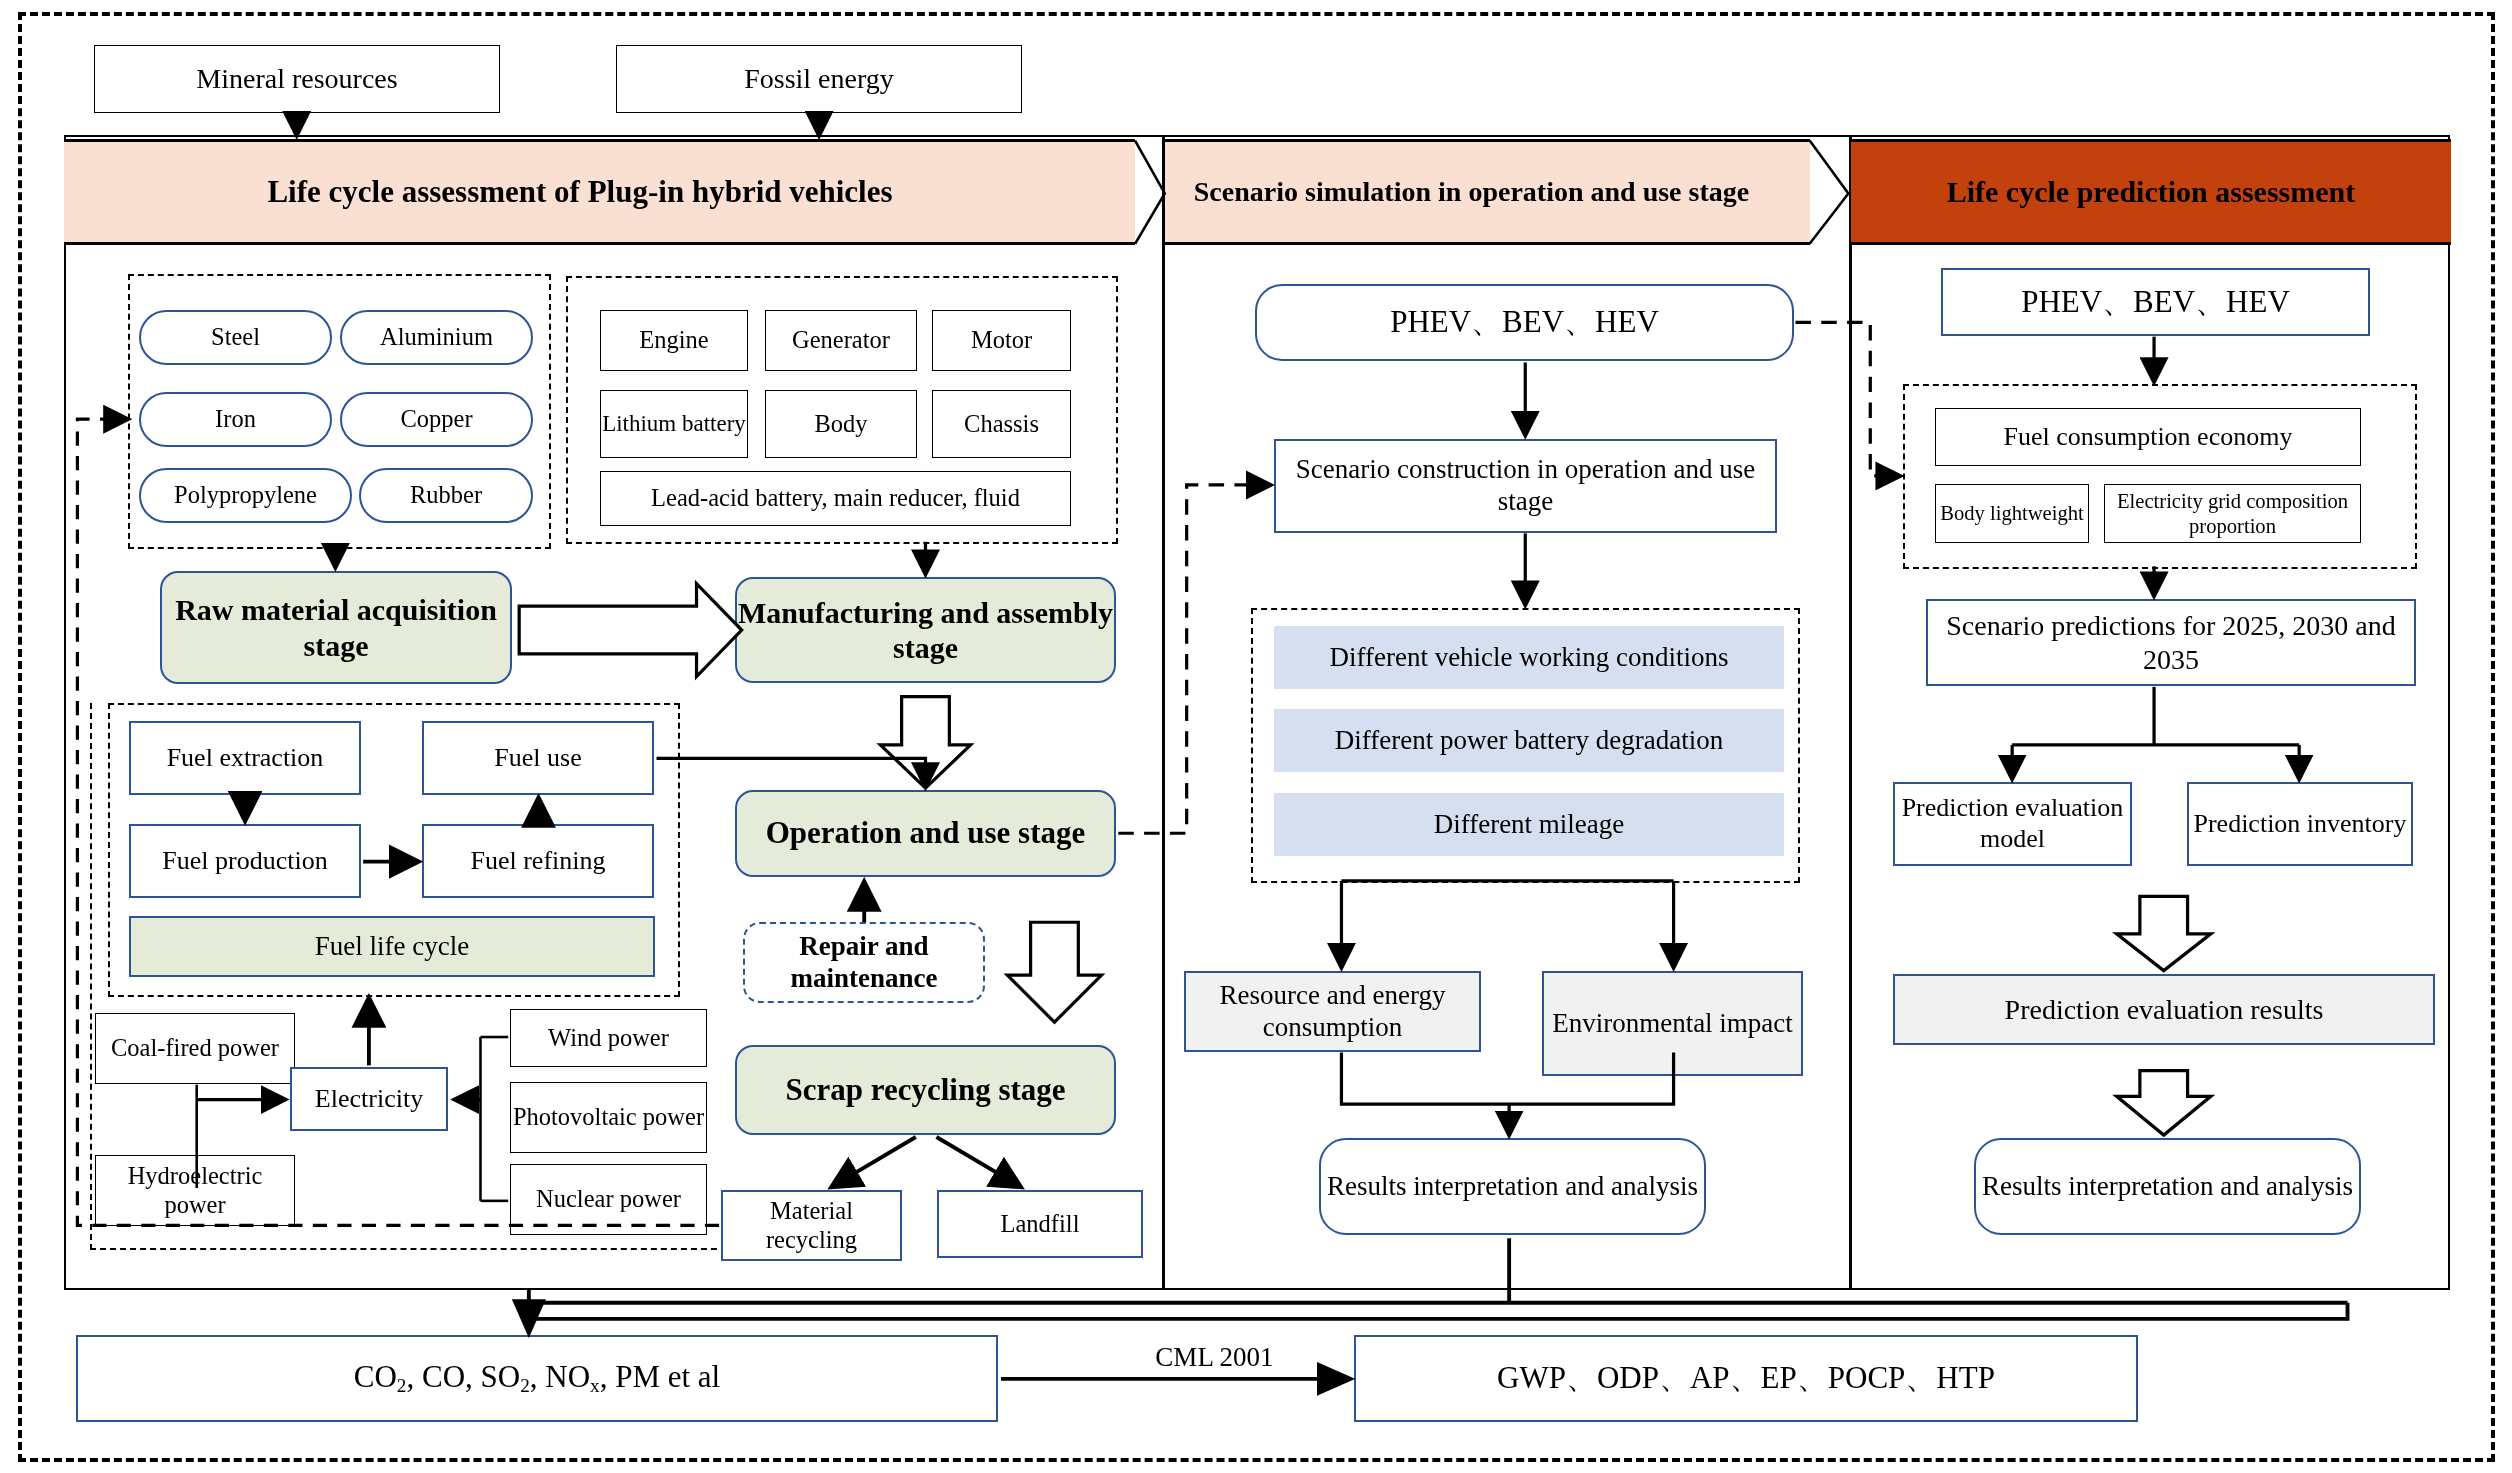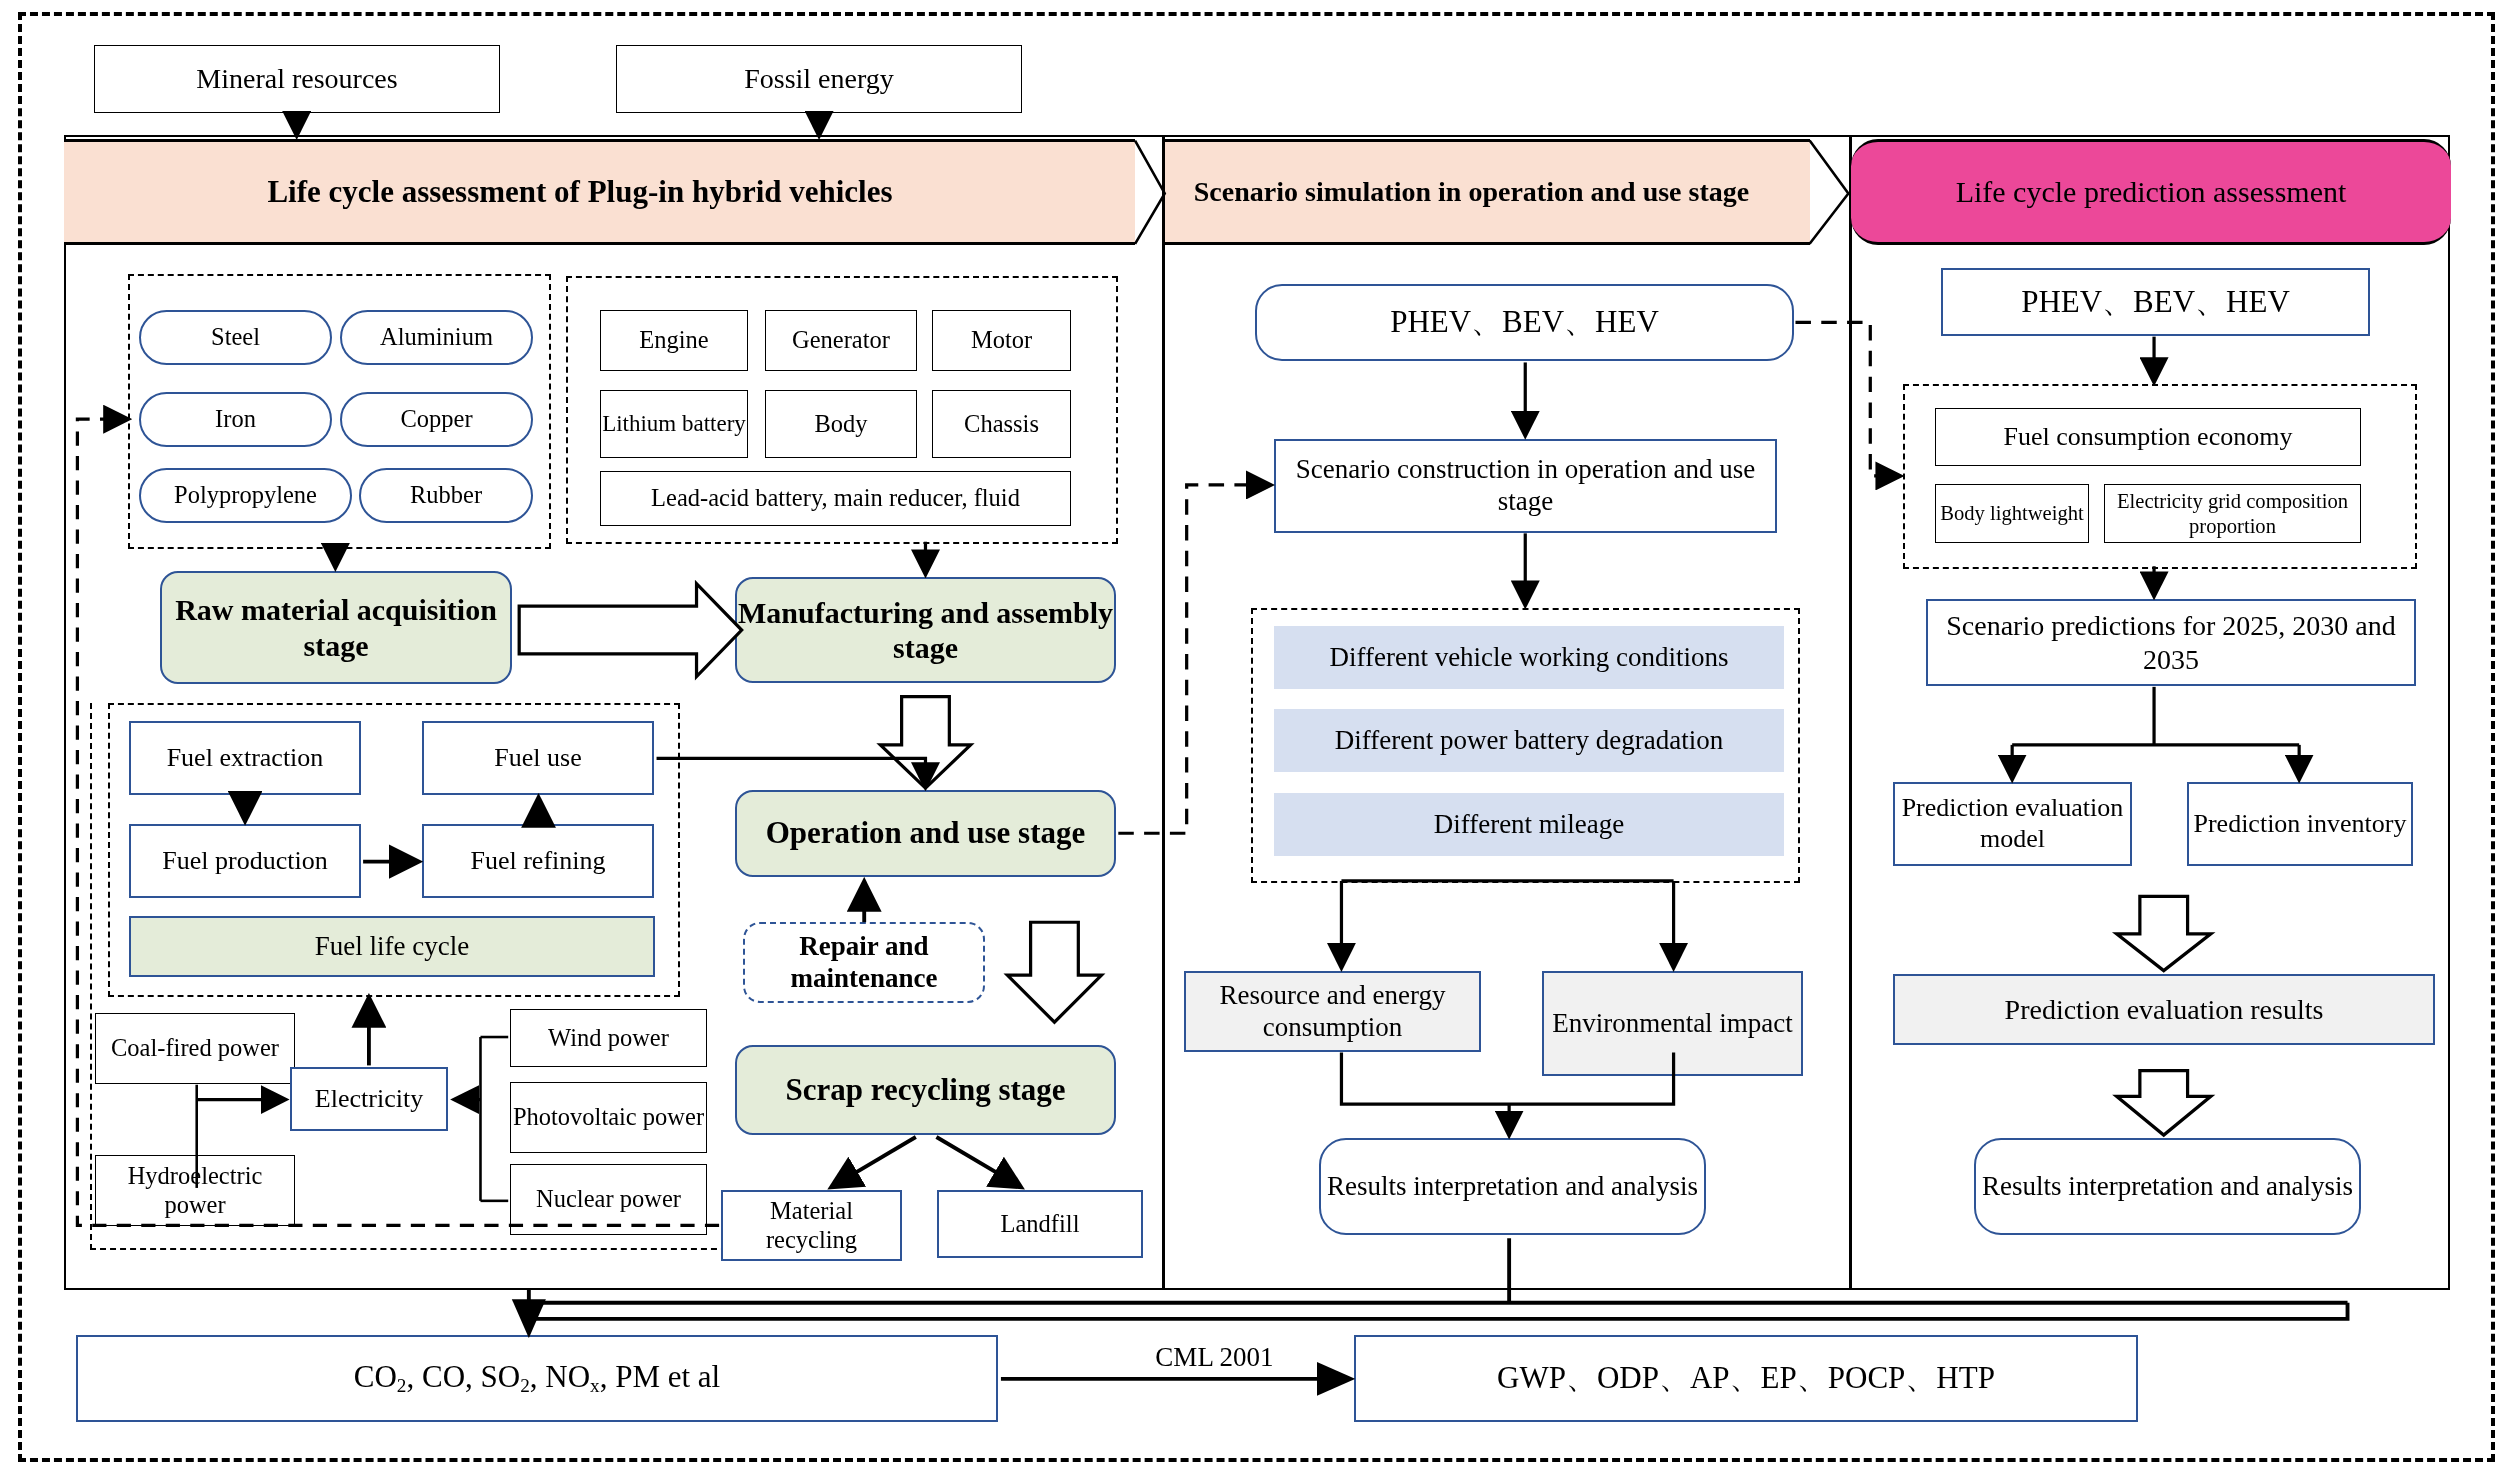--- a/index.html
+++ b/index.html
@@ -13,21 +13,21 @@
   .blubox{border:2.6px solid #2e5496;background:#fff;}
   .bluround{border:2.6px solid #2e5496;background:#fff;border-radius:27px;}
   .pill{border:2.6px solid #2e5496;background:#fff;border-radius:580px;}
   .greenround{border:2.6px solid #2e5496;background:#e4ecd9;border-radius:18px;font-weight:bold;}
   .greenflat{border:2.6px solid #2e5496;background:#e4ecd9;}
   .greybox{border:2.6px solid #2e5496;background:#f1f1f1;}
   .lightblue{background:#d6dff0;border:none;}
   .dashblue{border:2.6px dashed #2e5496;background:#fff;border-radius:17px;font-weight:bold;}
   .dashbox{border:2.6px dashed #000;background:transparent;}
   .banner{background:#fae0d2;border-top:3.2px solid #000;border-bottom:3.2px solid #000;font-weight:bold;}
-  .bannerplain{background:#ec4899;border-top:3.2px solid #000;border-bottom:3.2px solid #000;font-weight:normal;border-radius:27px;}
+  .bannerplain{background:#c2410c;border-top:3.2px solid #000;border-bottom:3.2px solid #000;font-weight:bold;}
   .outerframe{position:absolute;border:4.5px dashed #000;box-sizing:border-box;}
   .panelframe{position:absolute;border:2.6px solid #000;box-sizing:border-box;background:transparent;}
   .vdiv{position:absolute;background:#000;}
   .caption{position:absolute;color:#000;}
   sub{font-size:.62em;vertical-align:-0.28em;}
 </style>
 </head>
 <body>
 
 <div id="stage">

